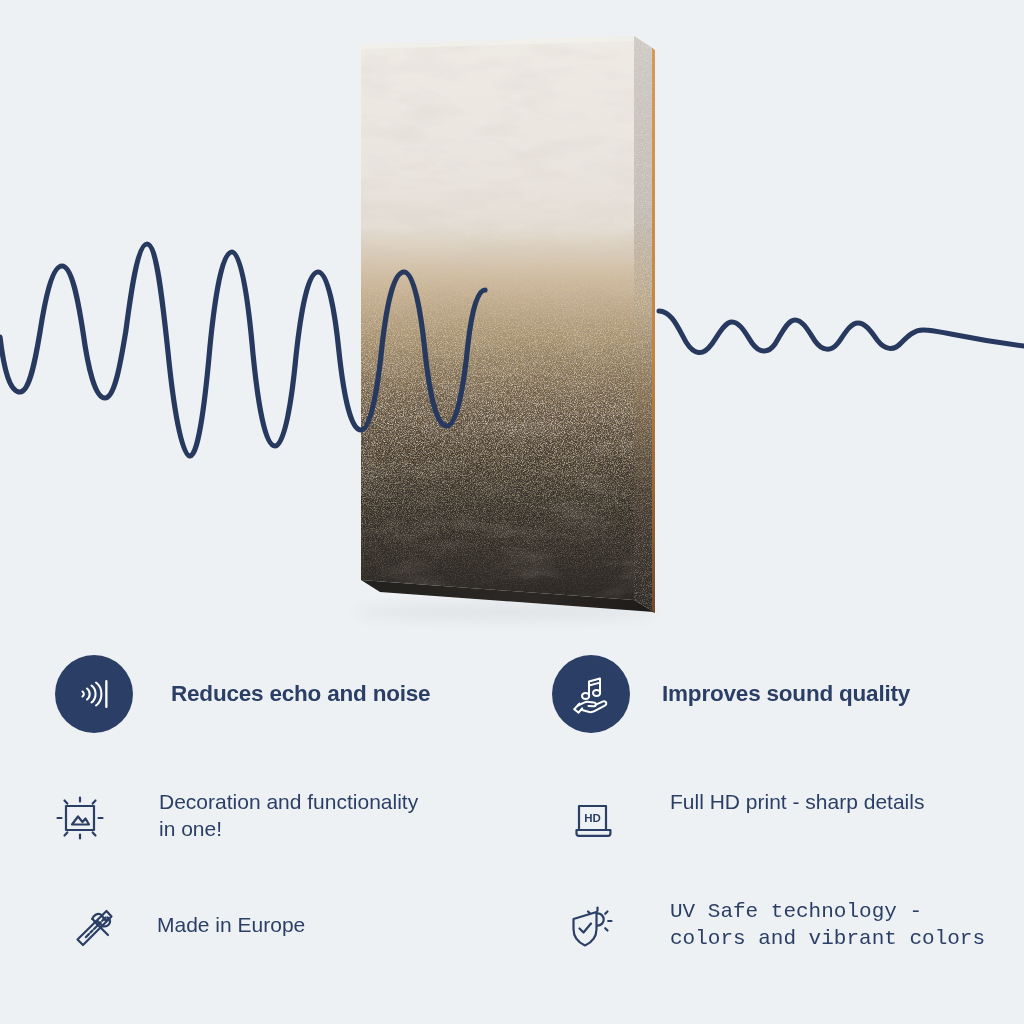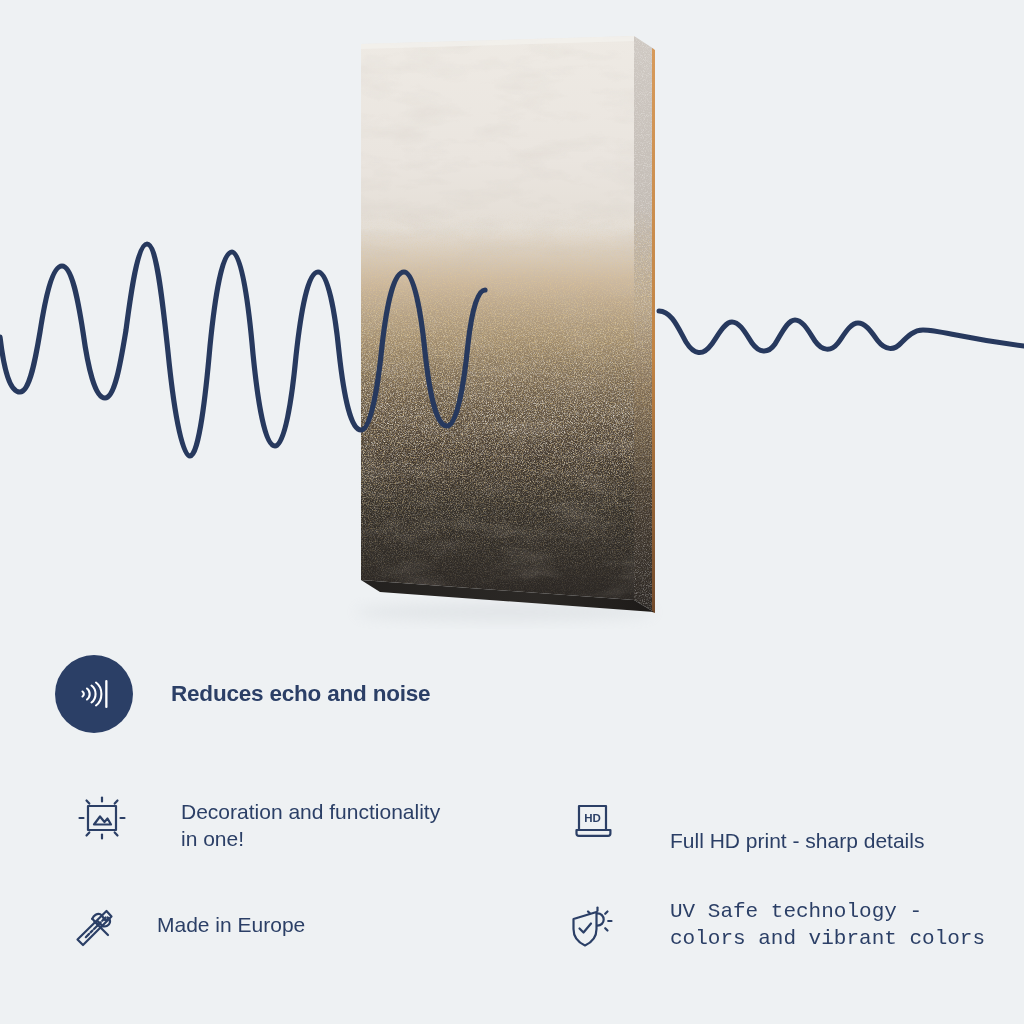--- a/index.html
+++ b/index.html
@@ -48,28 +48,28 @@
   }
   .feat-text{
     margin-left:48px;
     font-size:21px;
     line-height:27px;
     color:#2b3f66;
     max-width:345px;
   }
   .feat-text span{display:block;white-space:nowrap;}
 
-  .r1l{left:70px;top:148px;align-items:flex-end;}
+  .r1l{left:48px;top:148px;}
   .r1r{left:562px;top:148px;}
   .r2l{left:62px;top:258px;}
   .r2r{left:562px;top:258px;font-family:Liberation Mono, monospace;}
 
   .r1l .feat-text{margin-left:47px;}
   .r2l .feat-text{margin-left:31px;margin-top:13px;}
-  .r1r .feat-text{margin-left:44px;margin-top:39px;}
+  .r1r .feat-text{margin-left:44px;}
   .r2r .feat-text{margin-left:44px;}
 </style>
 </head>
 <body>
 
 <div class="stage">
 
   <div class="hero">
 
     <svg class="canvas-layer" width="1024" height="640" viewBox="0 0 1024 640">
@@ -247,20 +247,38 @@
             <path d="M16,17.5 C19.6,20.2 19.6,25.8 16,28.5"></path>
             <path d="M20.5,14.5 C25.9,18.5 25.9,27.5 20.5,31.5"></path>
             <path d="M25,11.5 C32.2,16.8 32.2,29.2 25,34.5"></path>
           </g>
           <rect x="34.2" y="9" width="2.3" height="28" rx="1.1" fill="#ffffff"></rect>
         </svg>
       </div>
       <div class="badge-title">Reduces echo and noise</div>
     </div>
 
+    <div class="badge-row right">
+      <div class="badge-circle">
+        <svg width="48" height="48" viewBox="0 0 48 48">
+          <g fill="none" stroke="#ffffff" stroke-width="2" stroke-linecap="round" stroke-linejoin="round">
+            <path d="M22,25.5 L22,11.5 L33,8.5 L33,22.5"></path>
+            <path d="M22,15.5 L33,12.6"></path>
+            <ellipse cx="18.6" cy="26" rx="3.6" ry="3.1"></ellipse>
+            <ellipse cx="29.6" cy="23" rx="3.6" ry="3.1"></ellipse>
+            <path d="M11,35.5 L16.5,32.8 C18.3,31.9 20.2,31.6 22.2,31.9 L27,32.6
+                     C28.2,32.8 28.9,33.7 28.8,34.7 C28.7,35.7 27.8,36.4 26.7,36.3 L21.5,36"></path>
+            <path d="M28.8,34.6 L35.6,31.6 C37.2,30.9 38.9,31.6 39.3,33 C39.5,33.9 39.1,34.8 38.2,35.3
+                     L27.5,41.2 C25.6,42.2 23.4,42.4 21.3,41.8 L14.2,39.7"></path>
+            <path d="M12.4,33.6 L7.2,39.2 L11.6,42.6 L15.2,38.3"></path>
+          </g>
+        </svg>
+      </div>
+      <div class="badge-title">Improves sound quality</div>
+    </div>
 
     <div class="feat-row r1l">
       <div class="feat-icon">
         <svg width="58" height="58" viewBox="0 0 58 58">
           <g fill="none" stroke="#2b3f66" stroke-width="2.2" stroke-linecap="round" stroke-linejoin="round">
             <rect x="15" y="15" width="28" height="24"></rect>
             <path d="M21,33.5 L27,25.5 L31.5,31 L34.5,27.5 L38,33.5 Z"></path>
             <path d="M29,6.5 L29,10.5"></path>
             <path d="M29,43.5 L29,47.5"></path>
             <path d="M6.5,27 L10.5,27"></path>

